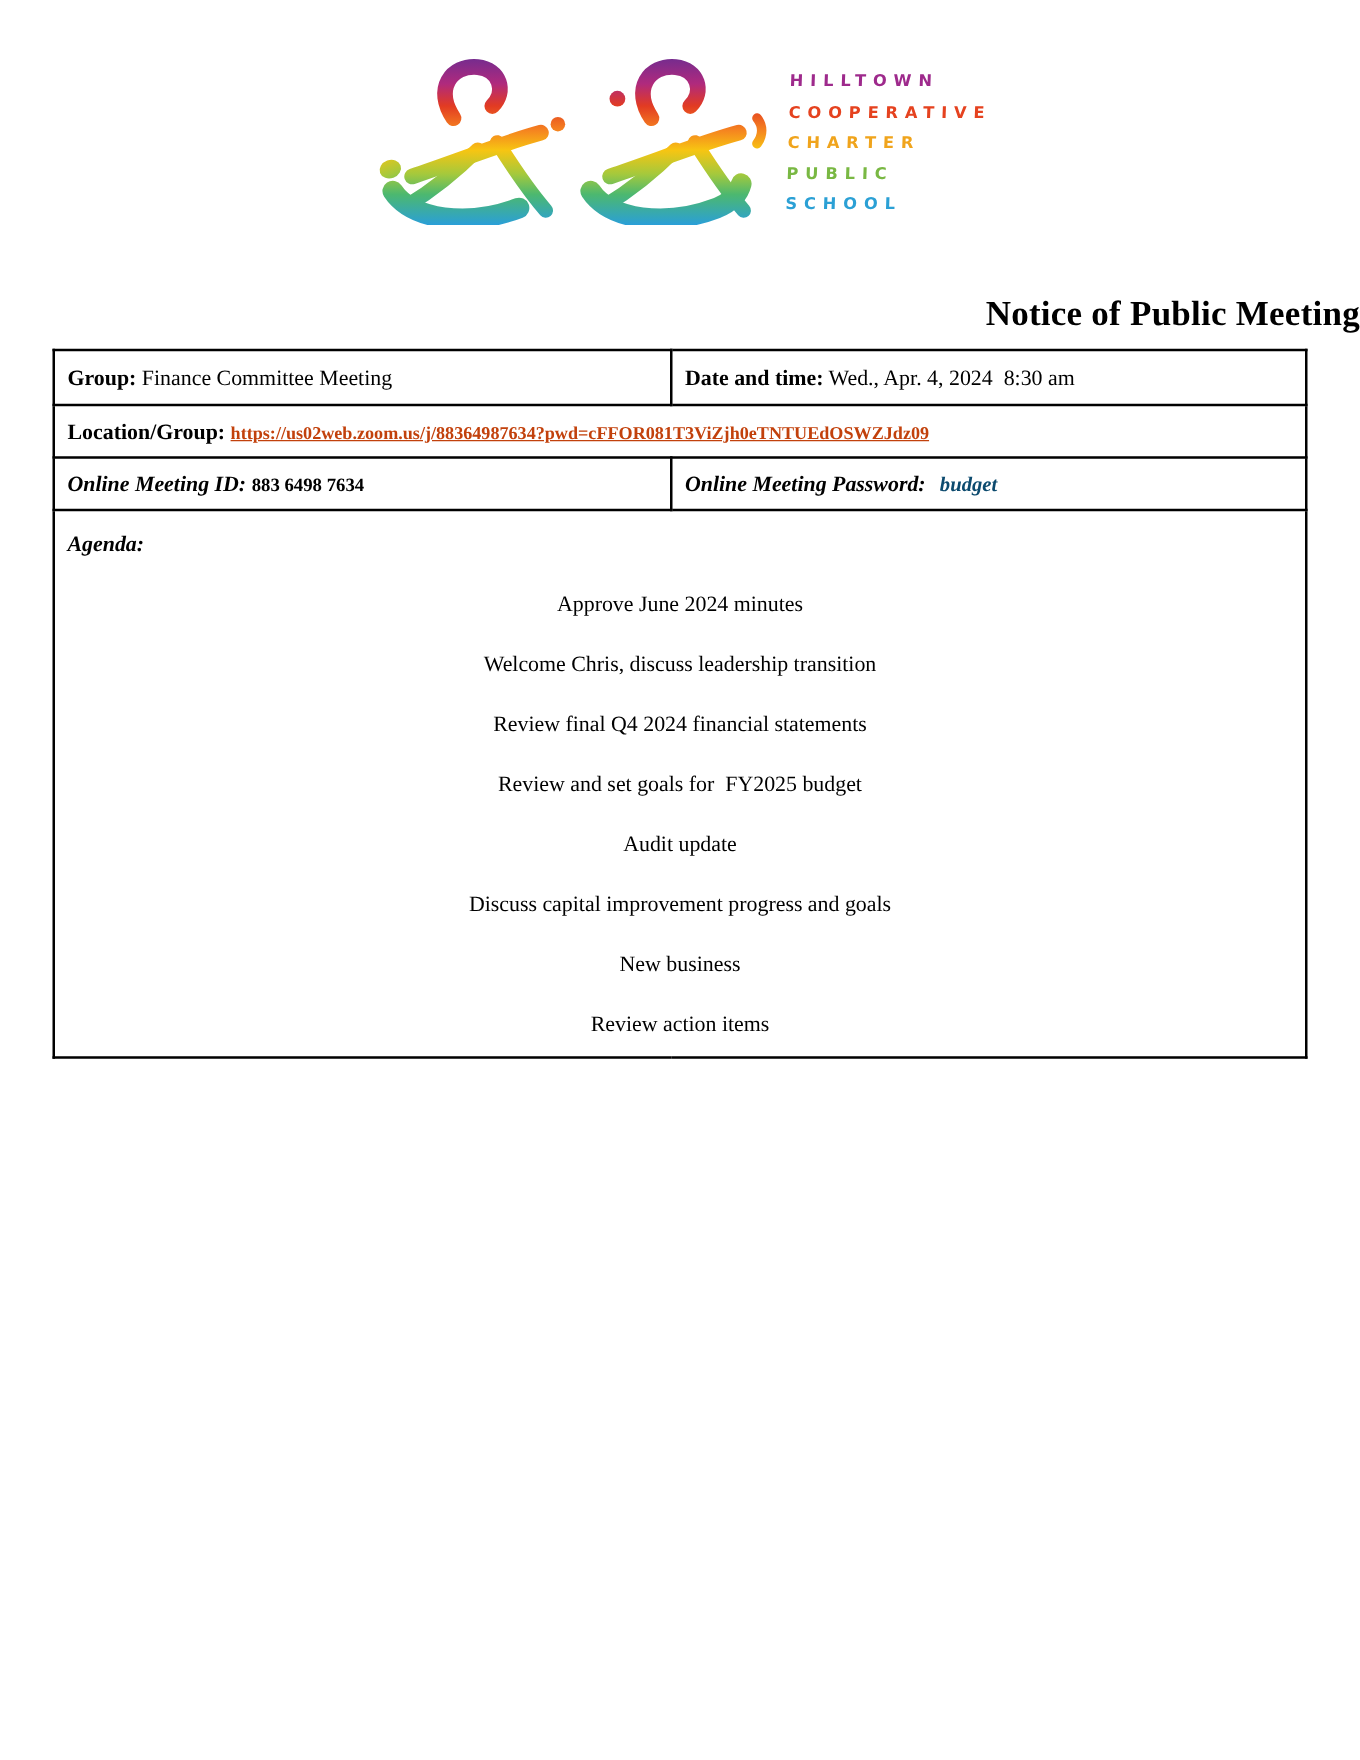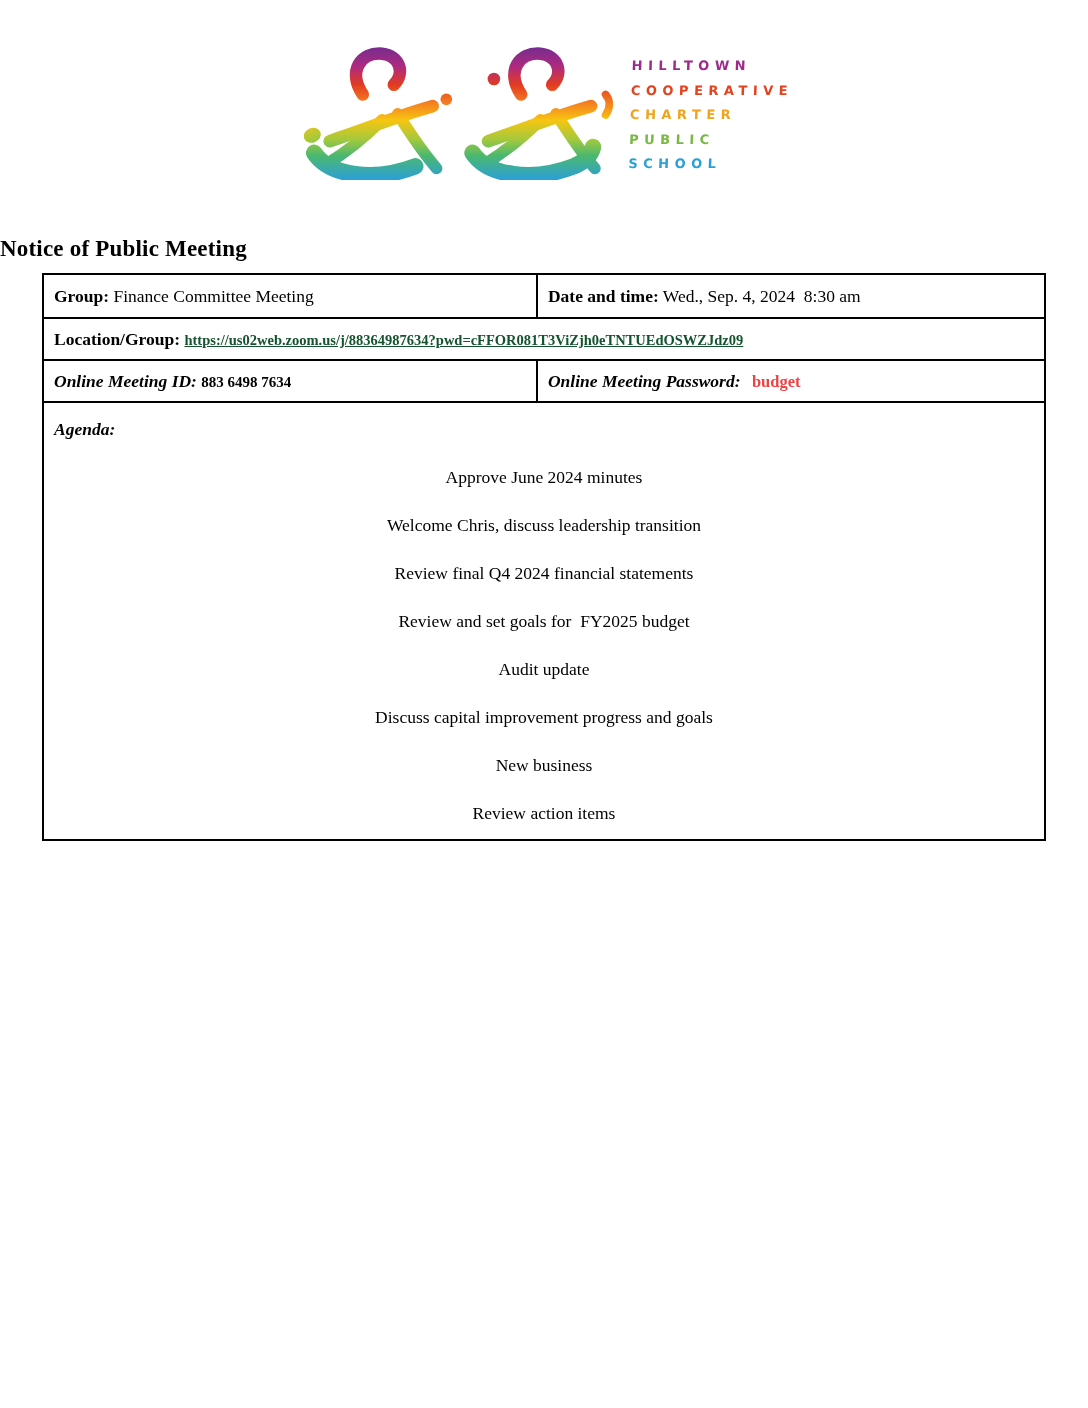--- a/index.html
+++ b/index.html
@@ -29,22 +29,22 @@
     font-size: 13px;
     letter-spacing: 5.5px;
     line-height: 24.5px;
     transform: skewX(-2deg);
     white-space: nowrap;
   }
 
   
   .page-title {
     margin-top: 56px;
-    text-align: left;
-    font-size: 23px;
+    text-align: right;
+    font-size: 28px;
     font-weight: bold;
     letter-spacing: 0.2px;
   }
 
   
   table.meeting-table {
     margin-left: 42px;
     margin-top: 11px;
     width: 1004px;
     border-collapse: collapse;
@@ -132,39 +132,39 @@
 
 <table class="meeting-table">
   <tbody>
       <tr class="row-top">
     <td class="col-left">
       <span class="lbl-bold">Group:</span>
       <span class="val">Finance Committee Meeting</span>
     </td>
     <td class="col-right">
       <span class="lbl-bold">Date and time:</span>
-      <span class="val">Wed., Sep. 4, 2024  8:30 am</span>
+      <span class="val">Wed., Apr. 4, 2024  8:30 am</span>
     </td>
   </tr>
 
   <tr class="row-link">
     <td colspan="2">
       <span class="lbl-bold">Location/Group:</span>
-      <a class="zoom-link" href="#" style="color: #14532d;">https://us02web.zoom.us/j/88364987634?pwd=cFFOR081T3ViZjh0eTNTUEdOSWZJdz09</a>
+      <a class="zoom-link" href="#" style="color: #c2410c;">https://us02web.zoom.us/j/88364987634?pwd=cFFOR081T3ViZjh0eTNTUEdOSWZJdz09</a>
     </td>
   </tr>
 
   <tr class="row-id">
     <td class="col-left">
       <span class="lbl-bold-italic">Online Meeting ID:</span>
       <span class="val val-id">883 6498 7634</span>
     </td>
     <td class="col-right">
       <span class="lbl-bold-italic">Online Meeting Password:</span>
-      <span class="val val-password" style="color: #ef4444;">budget</span>
+      <span class="val val-password" style="color: #0c4a6e; font-style: italic;">budget</span>
     </td>
   </tr>
 
   <tr class="row-agenda">
     <td colspan="2">
       <div class="agenda-label">Agenda:</div>
       <div class="agenda-item">Approve June 2024 minutes</div>
       <div class="agenda-item">Welcome Chris, discuss leadership transition</div>
       <div class="agenda-item">Review final Q4 2024 financial statements</div>
       <div class="agenda-item">Review and set goals for  FY2025 budget</div>

